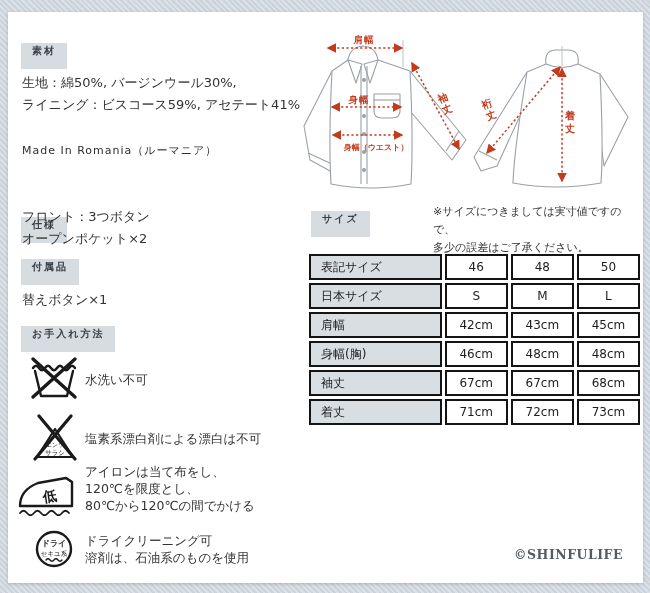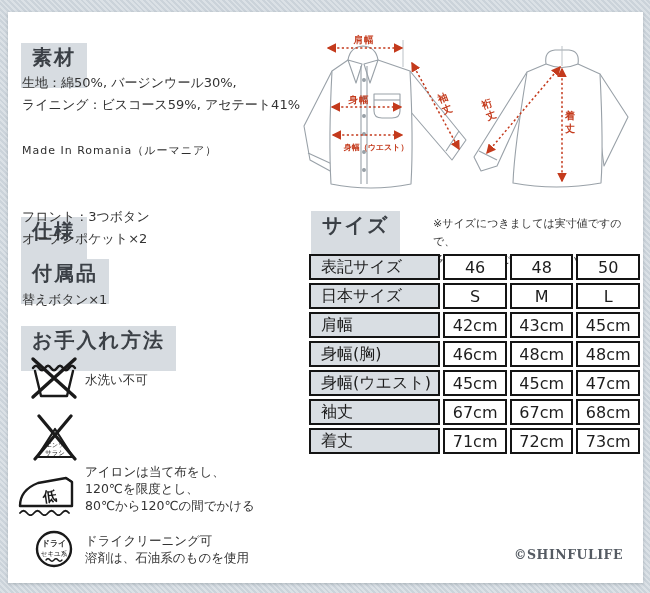--- a/index.html
+++ b/index.html
@@ -5,29 +5,29 @@
   * { margin:0; padding:0; box-sizing:border-box; }
   html,body { width:650px; height:593px; }
   body {
     font-family:"DejaVu Sans","Liberation Sans",sans-serif;
     background:repeating-linear-gradient(45deg,#cbd3da 0px,#cbd3da 2px,#dbe1e6 2px,#dbe1e6 4px);
     position:relative; overflow:hidden;
   }
   .panel { position:absolute; left:8px; top:12px; width:635px; height:571px; background:#fff;
            box-shadow:0 1px 3px rgba(60,70,80,.25); }
   .abs { position:absolute; }
-  .sec { display:inline-block; background:#d7dce1; color:#3b4046; font-size:20px; font-weight:bold;
-         padding:2px 11px 18px; letter-spacing:2px; line-height:1.25; }
+  .sec { display:inline-block; background:#d7dce1; color:#3b4046; font-size:10px; font-weight:bold;
+         padding:2px 11px 11px; letter-spacing:2px; line-height:1.25; }
   .txt { font-size:13px; color:#333; line-height:22px; }
   .txt-sm { font-size:12.5px; color:#333; line-height:17px; }
   .romania { font-size:11px; color:#2e2e2e; letter-spacing:1px; }
   .note { font-size:11px; color:#333; line-height:18px; }
   .copyright { font-family:"DejaVu Serif","Liberation Serif",serif; font-size:12.5px; color:#555b63; letter-spacing:.5px;font-weight:bold; }
   table.size { border-collapse:separate; border-spacing:3px; }
-  table.size td { border:2px solid #141414; font-size:16px; color:#1d1d1d; height:26px; }
+  table.size td { border:2px solid #141414; font-size:12px; color:#1d1d1d; height:26px; }
   td.lbl { background:#d9dee3; width:140px; padding-left:10px; }
   td.val { width:65px; text-align:center; background:#fff; }
   svg text { font-family:"DejaVu Sans","Liberation Sans",sans-serif; }
   .red-label { fill:#c43a1c; font-weight:bold; }
   .care-icon { stroke:#1a1a1a; fill:none; stroke-linecap:round; stroke-linejoin:round; }
 </style>
 </head>
 <body>
 
 <div class="panel">
@@ -56,20 +56,21 @@
     <path class="care-icon" stroke-width="3.4" d="M3,3 L45,41 M45,3 L3,41"></path>
   </svg>
   <div class="abs txt-sm" style="left:77px; top:359px;">水洗い不可</div>
 
   <svg class="abs" style="left:24px; top:401px;" width="46" height="48" viewBox="0 0 46 48">
     <path class="care-icon" stroke-width="2.2" d="M23,16 L5,44 L41,44 Z"></path>
     <text x="23" y="34" font-size="6" fill="#1a1a1a" stroke="none" text-anchor="middle">エンソ</text>
     <text x="23" y="42" font-size="6.5" fill="#1a1a1a" stroke="none" text-anchor="middle">サラシ</text>
     <path class="care-icon" stroke-width="3.2" d="M7,3 L43,46 M39,3 L3,46"></path>
   </svg>
+  <div class="abs txt-sm" style="left:77px; top:418px;">塩素系漂白剤による漂白は不可</div>
 
   <svg class="abs" style="left:6px; top:458px;" width="68" height="46" viewBox="0 0 68 46">
     <path class="care-icon" stroke-width="2.4" d="M6,36 Q6,20 24,13 L52,8 L58,12 L58,36 Z"></path>
     <path class="care-icon" stroke-width="1.8" d="M52,8 L58,12"></path>
     <text x="36" y="31" font-size="14" font-weight="bold" fill="#1a1a1a" stroke="none" text-anchor="middle" transform="rotate(-8 36 27)">低</text>
     <path class="care-icon" stroke-width="1.8" d="M6,43 q3.5,-4.5 7,0 q3.5,4.5 7,0 q3.5,-4.5 7,0 q3.5,4.5 7,0 q3.5,-4.5 7,0 q3.5,4.5 7,0 q3.5,-4.5 7,0"></path>
   </svg>
   <div class="abs txt-sm" style="left:77px; top:451px;">
     <div>アイロンは当て布をし、</div>
     <div>120℃を限度とし、</div>
@@ -147,21 +148,21 @@
       <text x="191" y="93" font-size="10" text-anchor="middle" class="red-label">裄</text>
       <text x="191" y="105" font-size="10" text-anchor="middle" class="red-label">丈</text>
     </g>
     <g>
       <text x="272" y="105" font-size="10" text-anchor="middle" class="red-label">着</text>
       <text x="272" y="118" font-size="10" text-anchor="middle" class="red-label">丈</text>
     </g>
   </svg>
 
   <span class="sec abs" style="left:303px; top:199px;">サイズ</span>
-  <div class="abs note" style="left:425px; top:203px;">
+  <div class="abs note" style="left:425px; top:191px;">
     <div>※サイズにつきましては実寸値ですので、</div>
     <div>多少の誤差はご了承ください。</div>
   </div>
 
   <table class="size abs" style="left:298px; top:239px;">
     <tbody>
       <tr>
         <td class="lbl">表記サイズ</td>
         <td class="val">46</td>
         <td class="val">48</td>
@@ -179,26 +180,20 @@
         <td class="val">43cm</td>
         <td class="val">45cm</td>
       </tr>
       <tr>
         <td class="lbl">身幅(胸)</td>
         <td class="val">46cm</td>
         <td class="val">48cm</td>
         <td class="val">48cm</td>
       </tr>
       <tr>
-        <td class="lbl">身幅(ウエスト)</td>
-        <td class="val">45cm</td>
-        <td class="val">45cm</td>
-        <td class="val">47cm</td>
-      </tr>
-      <tr>
         <td class="lbl">袖丈</td>
         <td class="val">67cm</td>
         <td class="val">67cm</td>
         <td class="val">68cm</td>
       </tr>
       <tr>
         <td class="lbl">着丈</td>
         <td class="val">71cm</td>
         <td class="val">72cm</td>
         <td class="val">73cm</td>

